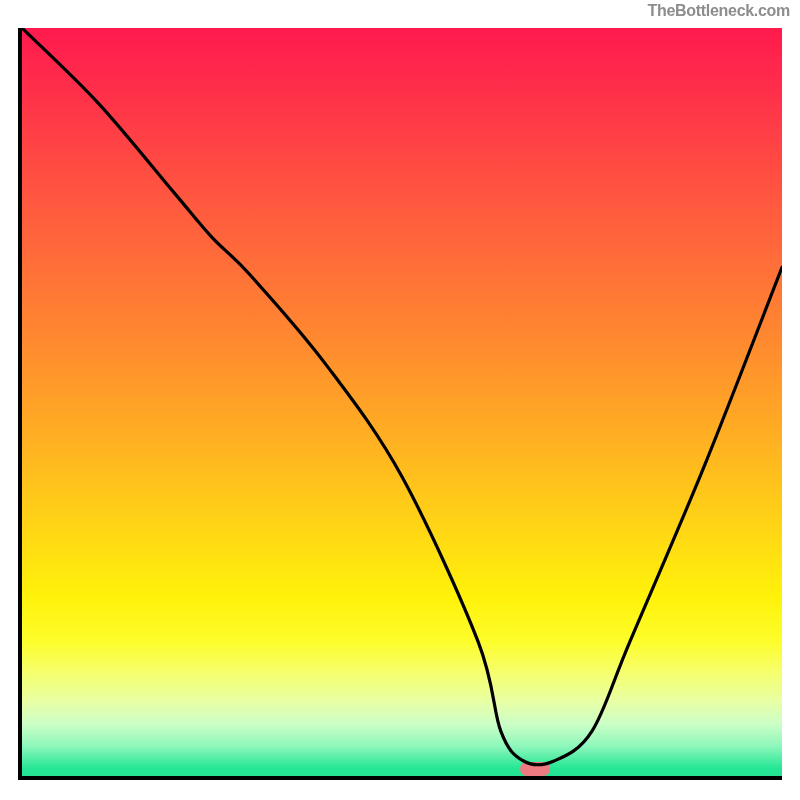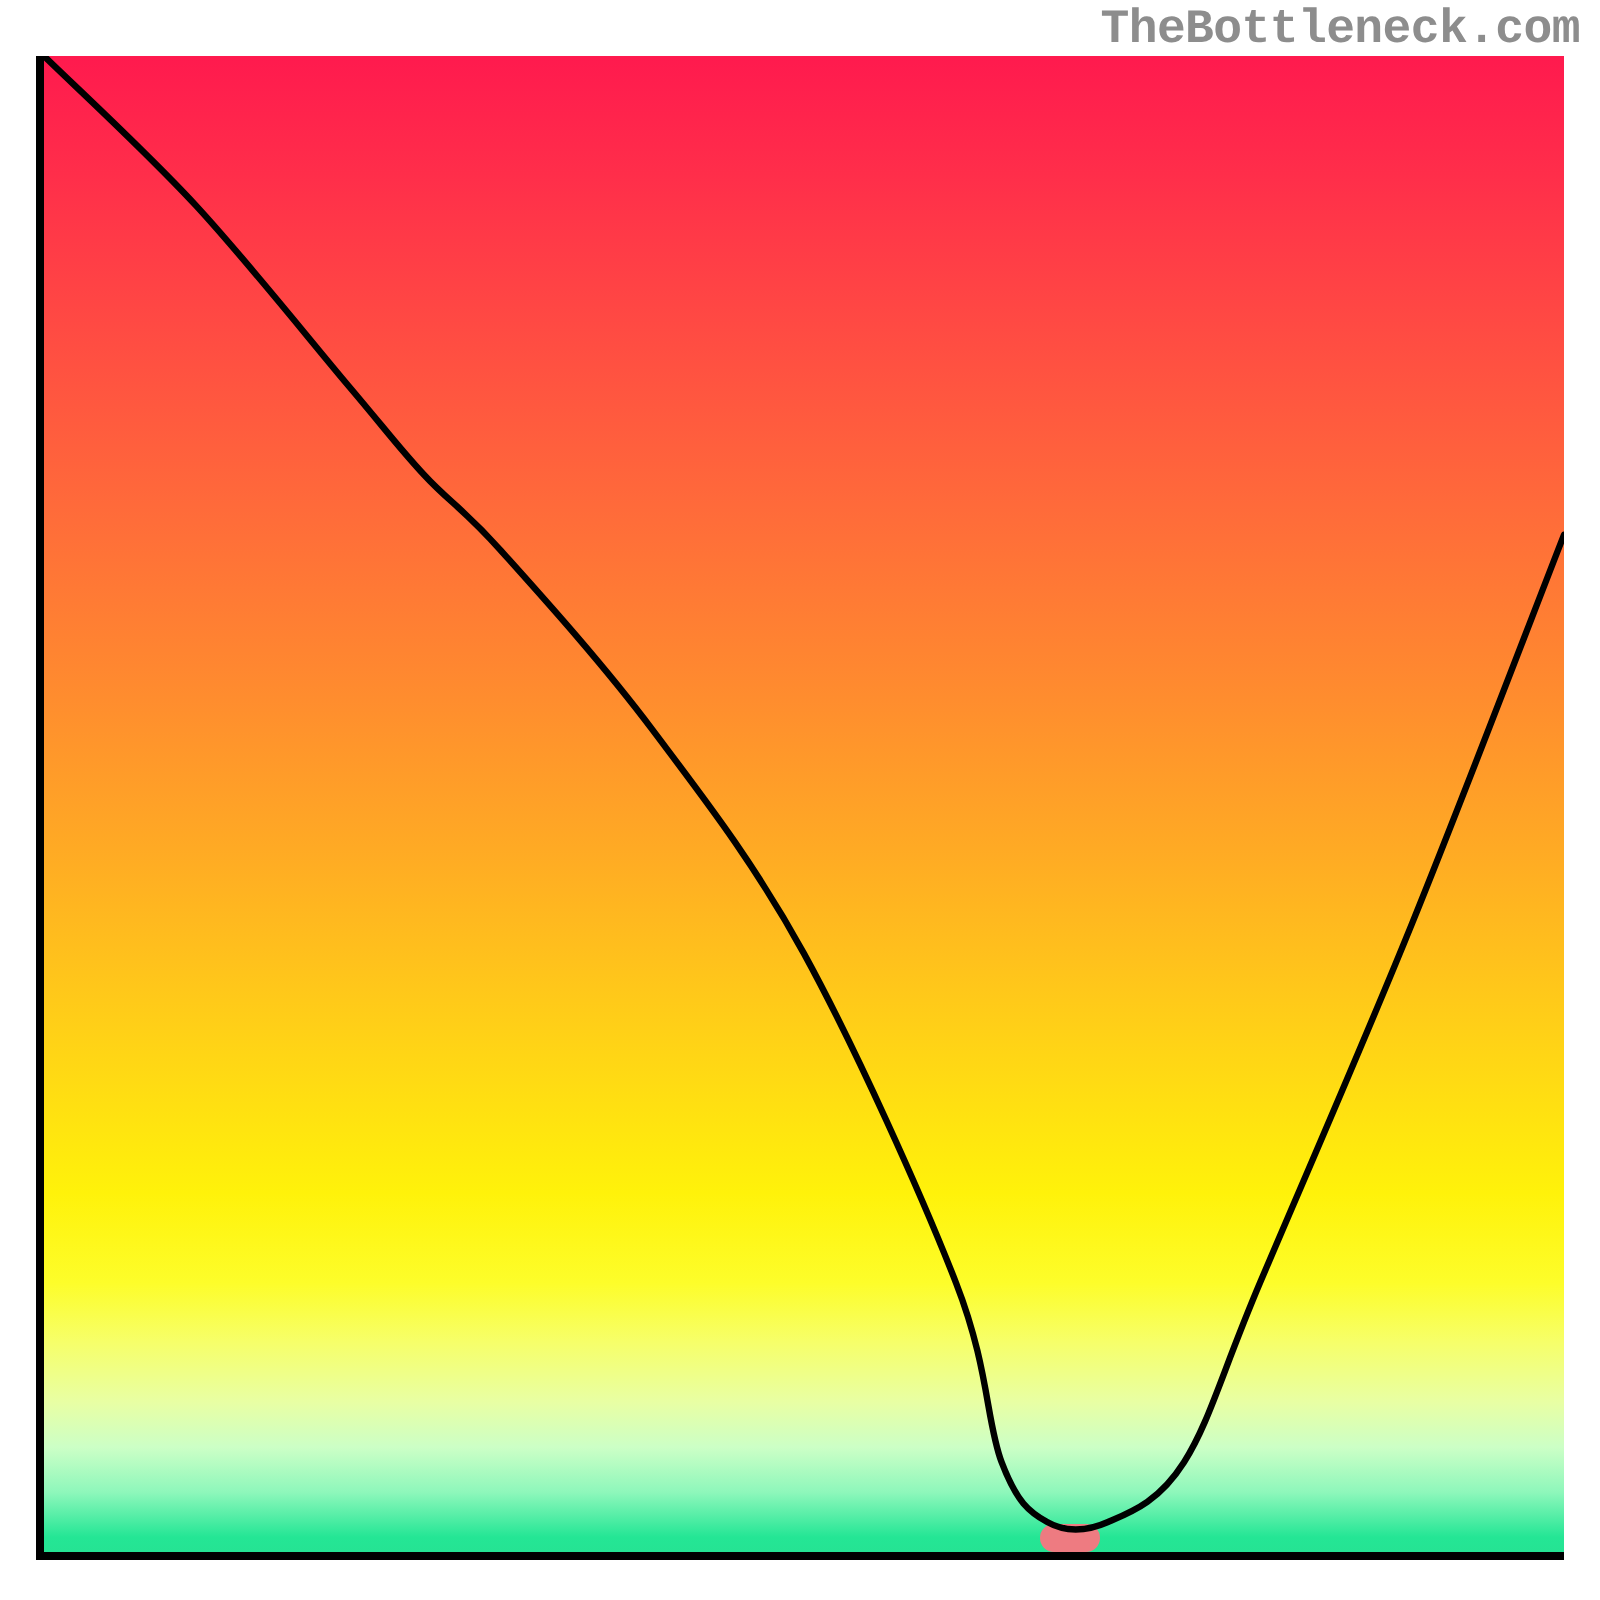--- a/index.html
+++ b/index.html
@@ -12,22 +12,22 @@
   .container {
     position: relative;
     width: 800px;
     height: 800px;
     background: #ffffff;
   }
   .watermark {
     position: absolute;
     top: 2px;
     right: 10px;
-    font-family: Liberation Mono, monospace;
-    font-size: 24px;
+    font-family: Liberation Sans, sans-serif;
+    font-size: 16px;
     font-weight: bold;
     color: #8d8d8d;
     letter-spacing: -0.3px;
   }
   .plot-frame {
     position: absolute;
     left: 18px;
     top: 28px;
     width: 764px;
     height: 752px;

